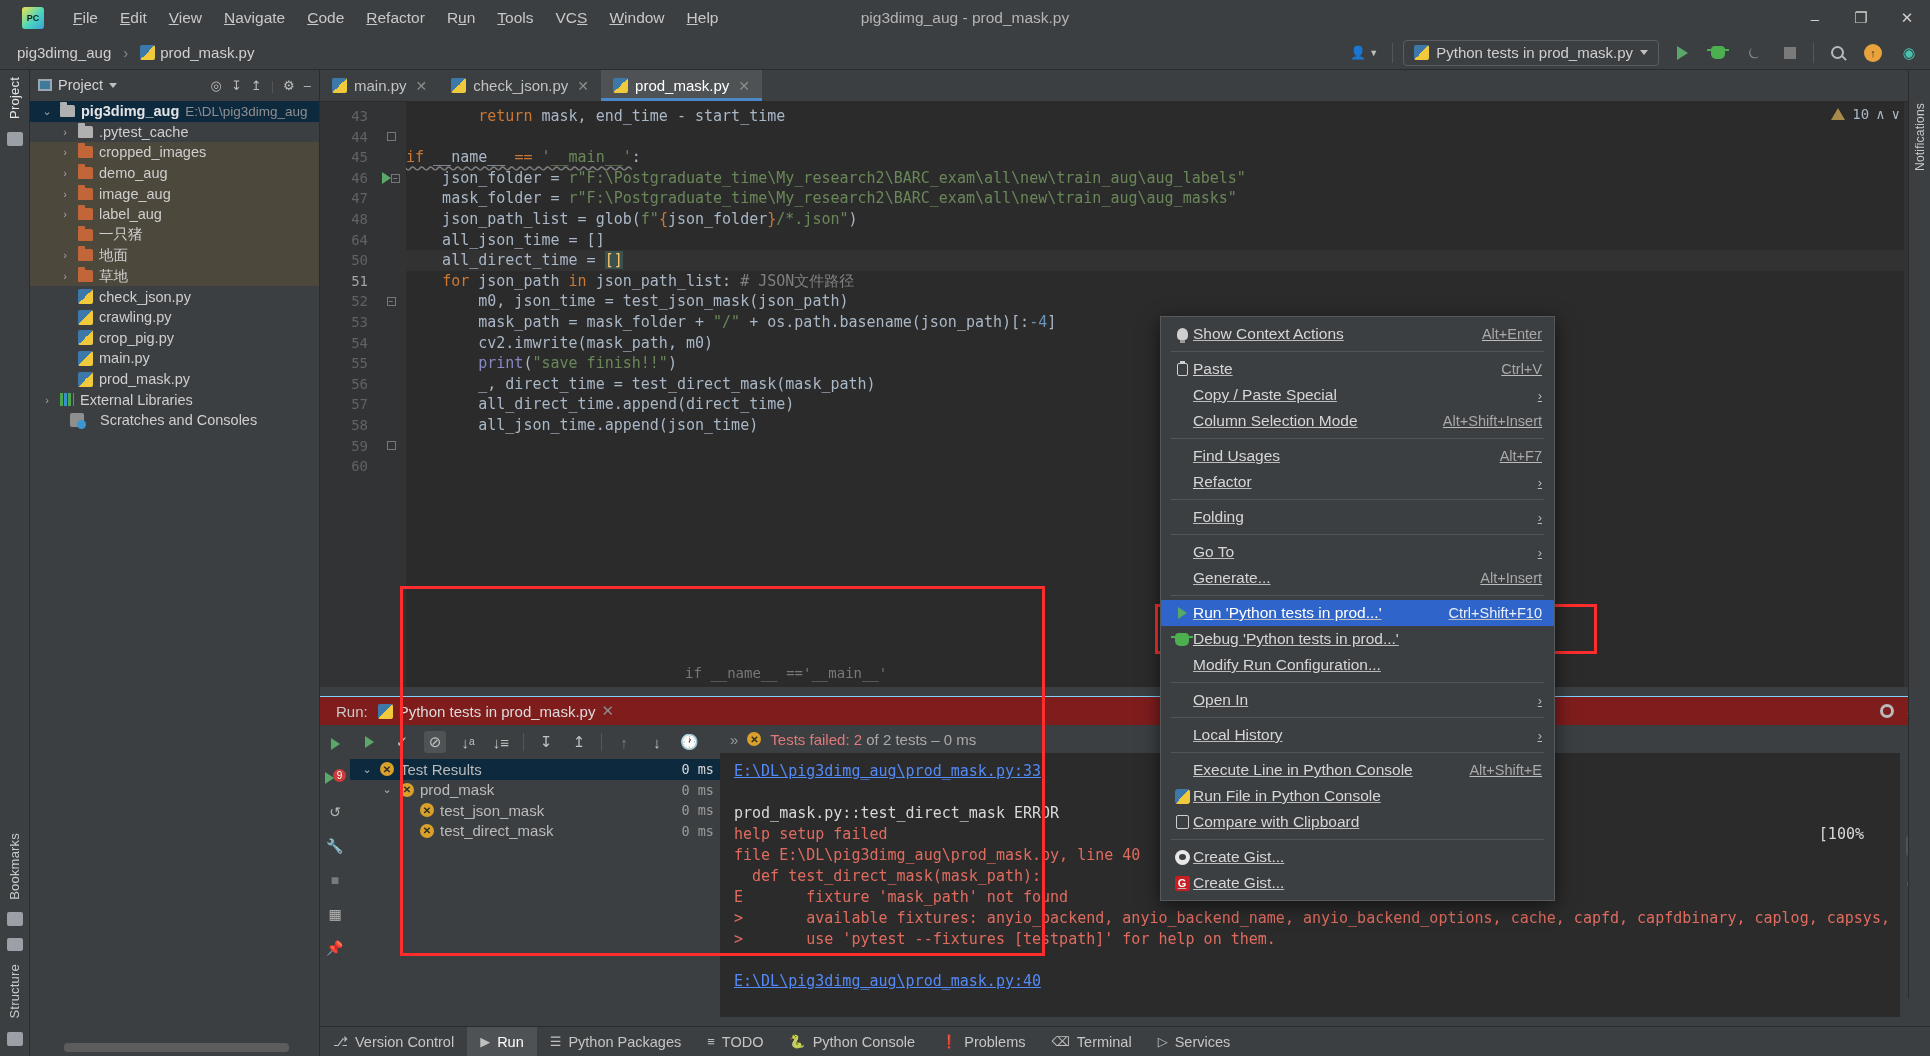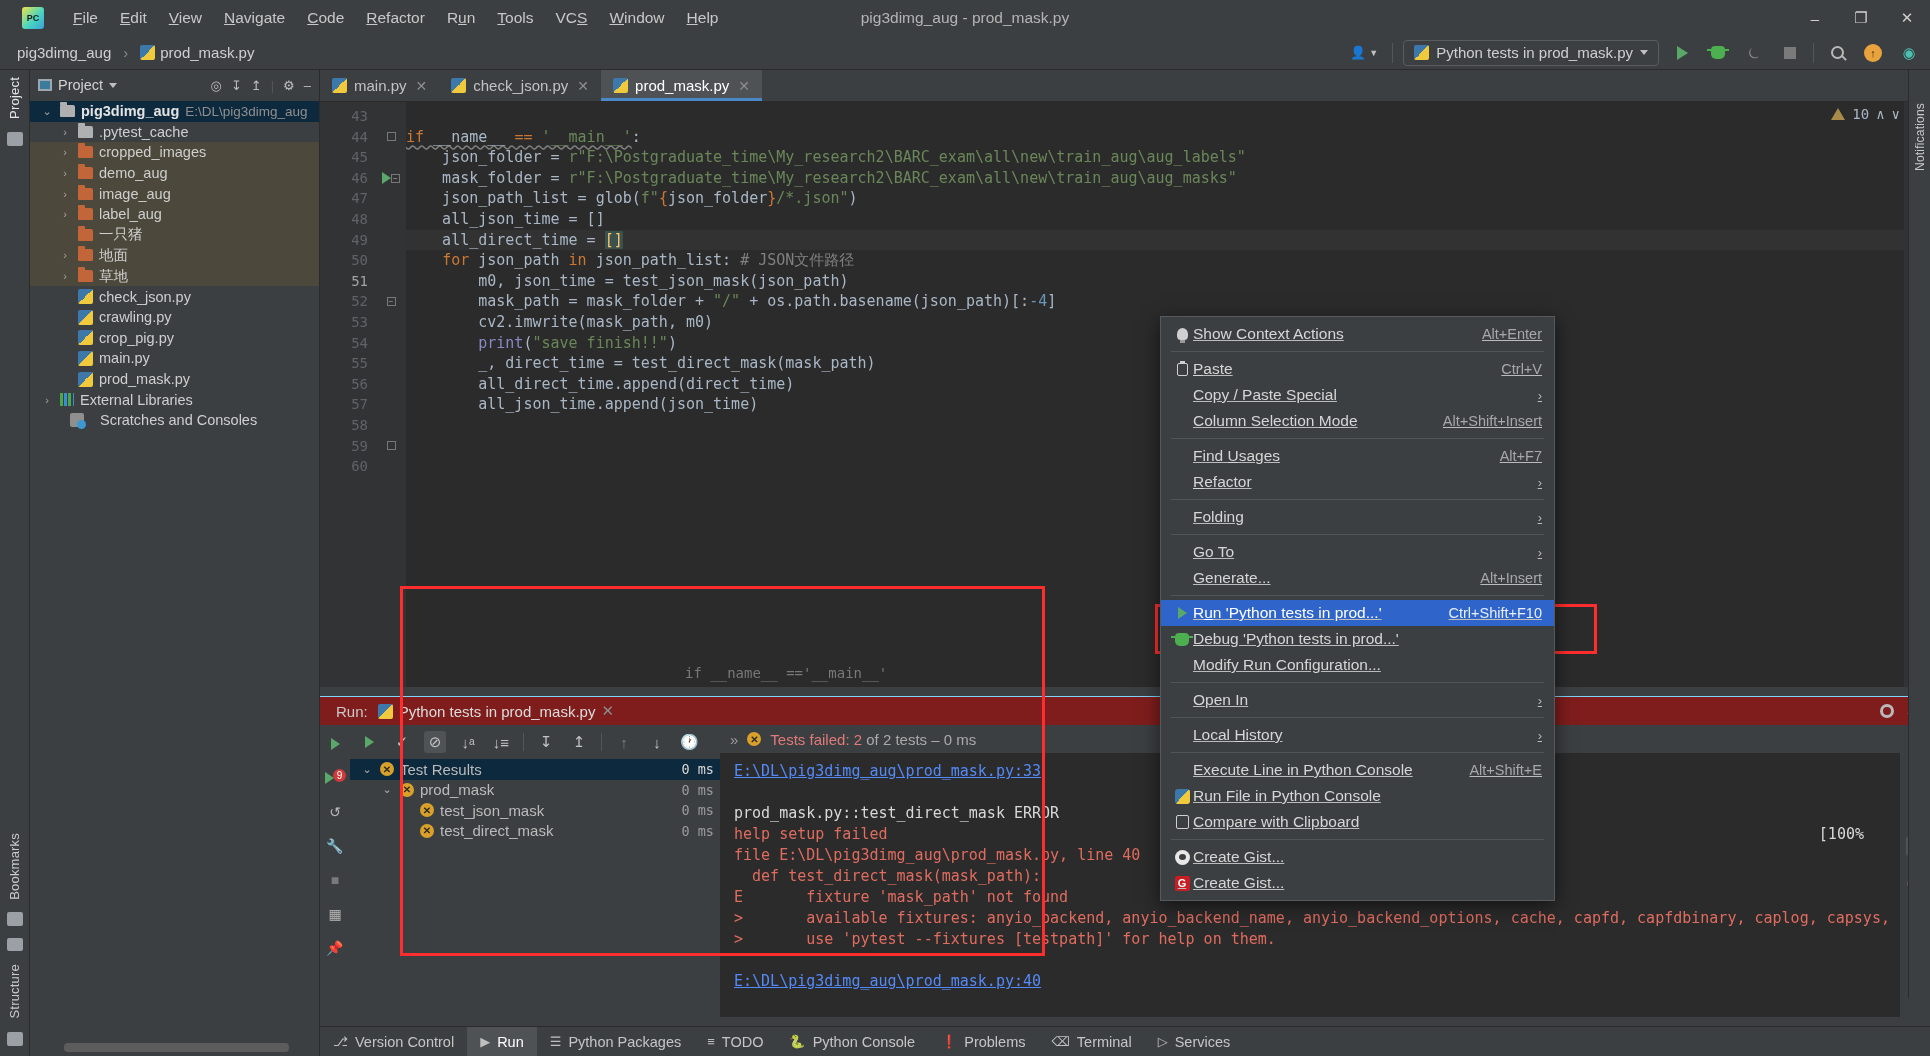--- a/index.html
+++ b/index.html
@@ -386,21 +386,21 @@
       </div>
 
       <div class="editor">
         <div class="gutter" id="gutter">
             <div class="gl">43</div>
             <div class="gl">44</div>
             <div class="gl">45</div>
             <div class="gl">46</div>
             <div class="gl">47</div>
             <div class="gl">48</div>
-            <div class="gl">49</div>
+            <div class="gl">64</div>
             <div class="gl">50</div>
             <div class="gl cur">51</div>
             <div class="gl">52</div>
             <div class="gl">53</div>
             <div class="gl">54</div>
             <div class="gl">55</div>
             <div class="gl">56</div>
             <div class="gl">57</div>
             <div class="gl">58</div>
             <div class="gl">59</div>
@@ -429,20 +429,21 @@
             <div class="mk"></div>
             <div class="mk"></div>
             <div class="mk"></div>
             <div class="mk"></div>
             <div class="mk">
               <span class="fold"></span>
             </div>
             <div class="mk"></div>
           </div>
         <div class="code" id="codearea">
+            <div class="ln">        <span class="kw">return</span> mask, end_time - start_time</div>
             <div class="ln">&nbsp;</div>
             <div class="ln"><span class="kw squig">if</span><span class="squig"> __name__ </span><span class="kw squig">==</span><span class="squig"> </span><span class="str squig">'__main__'</span>:</div>
             <div class="ln">    json_folder = <span class="str">r"F:\Postgraduate_time\My_research2\BARC_exam\all\new\train_aug\aug_labels"</span></div>
             <div class="ln">    mask_folder = <span class="str">r"F:\Postgraduate_time\My_research2\BARC_exam\all\new\train_aug\aug_masks"</span></div>
             <div class="ln">    json_path_list = glob(<span class="str">f"</span><span class="kw">{</span>json_folder<span class="kw">}</span><span class="str">/*.json"</span>)</div>
             <div class="ln">    all_json_time = []</div>
             <div class="ln cur">    all_direct_time = <span class="selbr">[]</span></div>
             <div class="ln">    <span class="kw">for</span> json_path <span class="kw">in</span> json_path_list: <span class="cmt"># JSON文件路径</span></div>
             <div class="ln">        m0, json_time = test_json_mask(json_path)</div>
             <div class="ln">        mask_path = mask_folder + <span class="str">"/"</span> + os.path.basename(json_path)[:<span class="num">-4</span>]</div>

